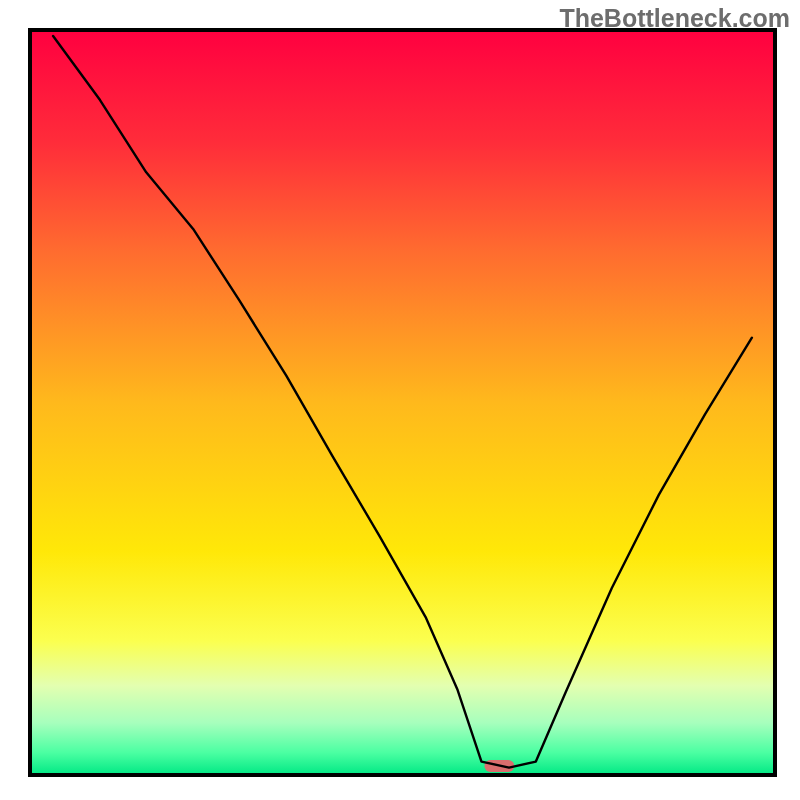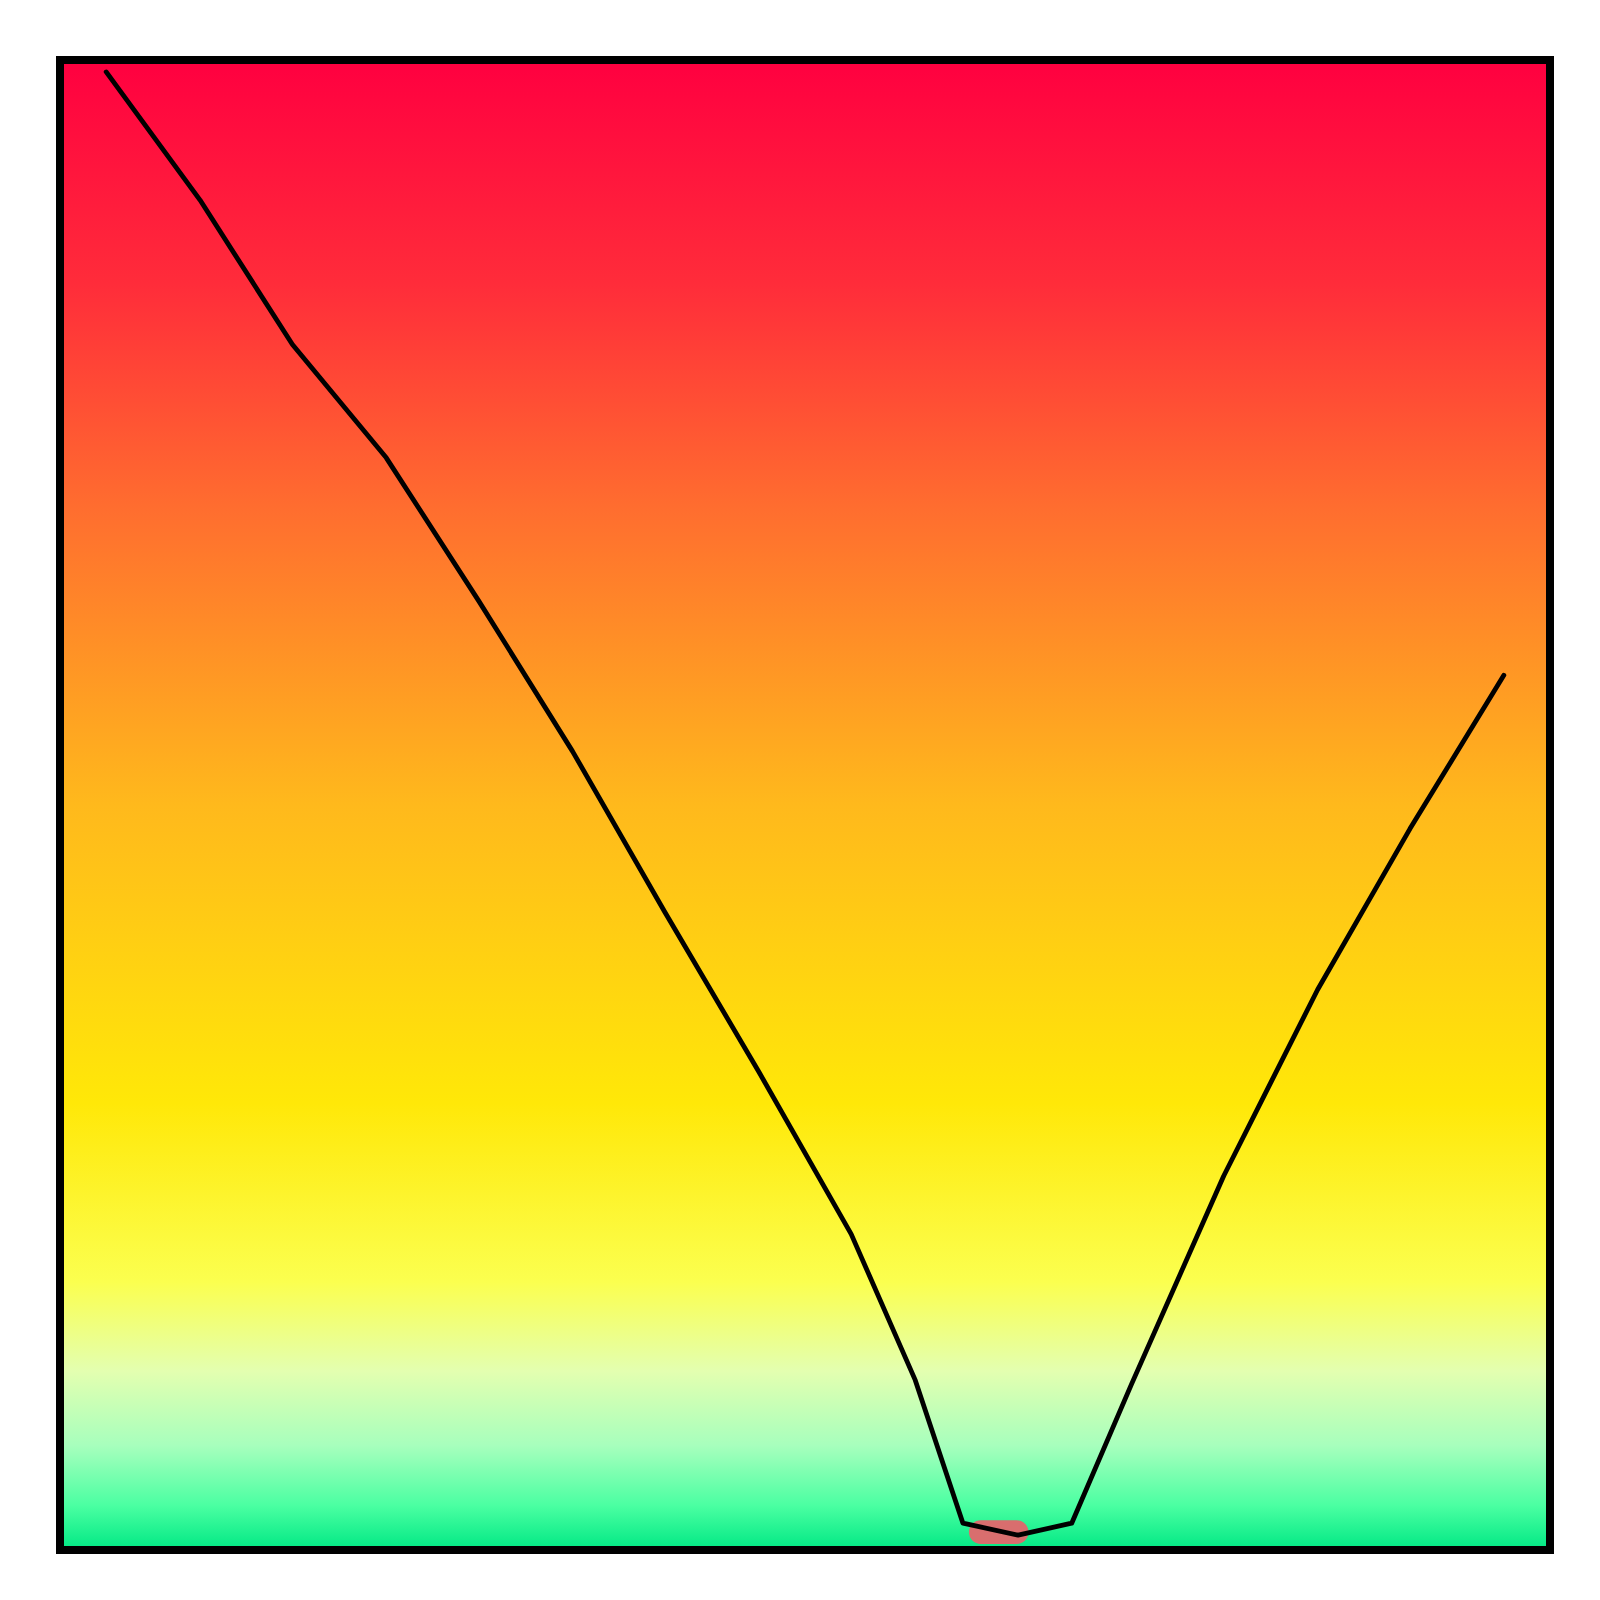--- a/index.html
+++ b/index.html
@@ -28,20 +28,21 @@
   svg {
     position: absolute;
     top: 0;
     left: 0;
   }
 </style>
 </head>
 <body>
 
 <div class="chart-container">
+  <div class="watermark">TheBottleneck.com</div>
   <svg id="chart-svg" width="800" height="800" viewBox="0 0 800 800">
     <defs>
       <linearGradient id="bgGrad" x1="0" y1="0" x2="0" y2="1">
           <stop offset="0%" stop-color="#ff0040"></stop>
           <stop offset="15%" stop-color="#ff2c3a"></stop>
           <stop offset="30%" stop-color="#ff6d2f"></stop>
           <stop offset="50%" stop-color="#ffb91c"></stop>
           <stop offset="70%" stop-color="#ffe808"></stop>
           <stop offset="82%" stop-color="#fbff4f"></stop>
           <stop offset="88%" stop-color="#e3ffb0"></stop>

